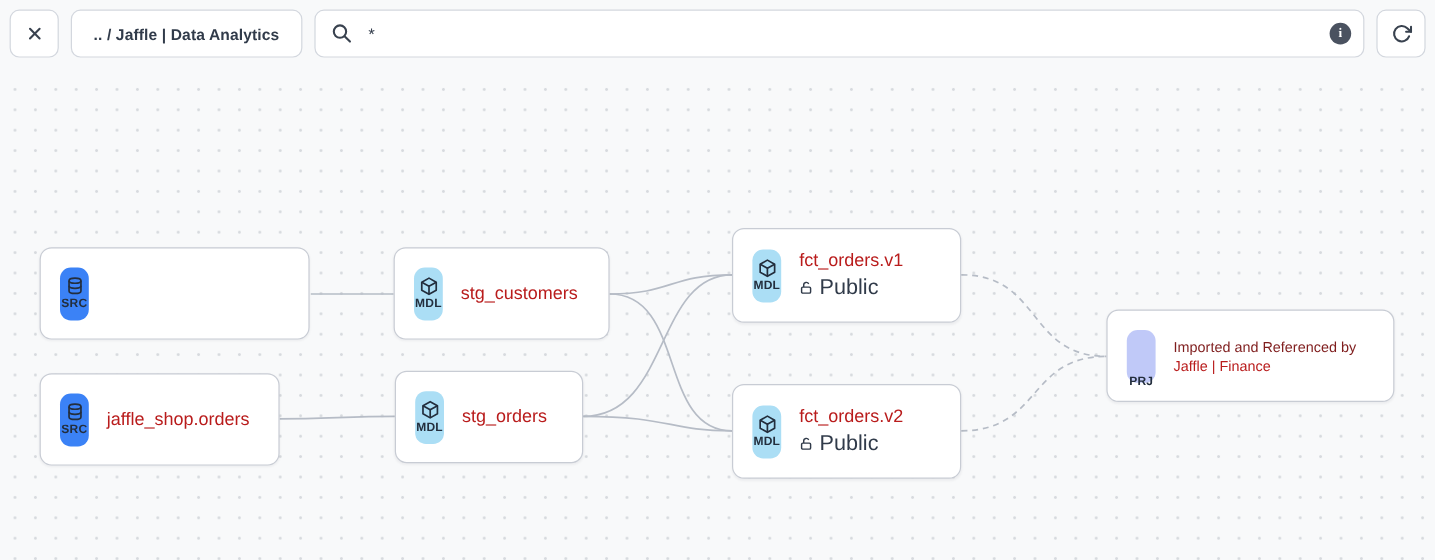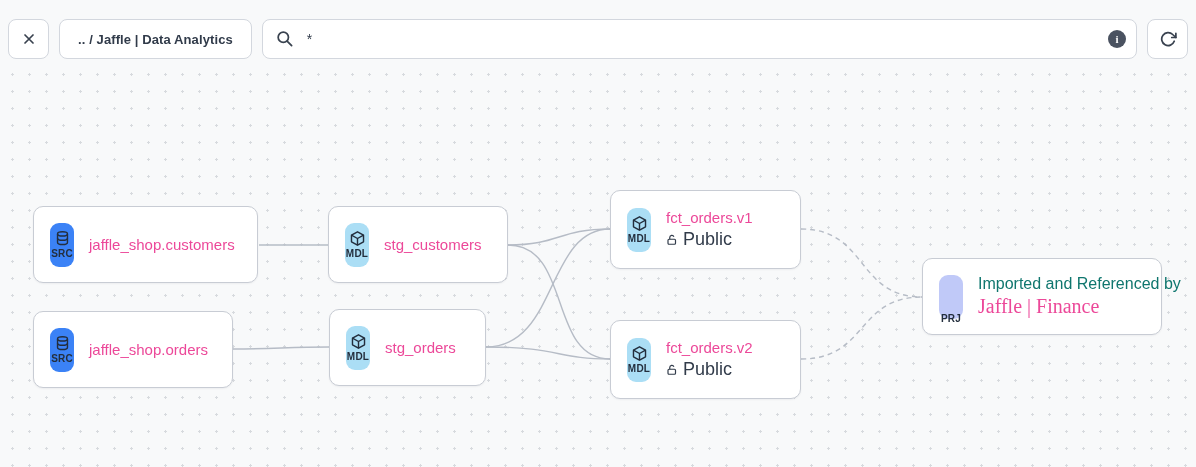--- a/index.html
+++ b/index.html
@@ -16,21 +16,21 @@
     background-image:radial-gradient(circle,#d7dade 1px,transparent 1.3px);
     background-size:17px 17px;
     background-position:4px 6px;
   }
   svg.edges { position:absolute; left:0; top:0; width:1196px; height:467px; pointer-events:none; }
   .edge  { fill:none; stroke:#b6bcc6; stroke-width:1.4; }
   .edge.dashed { stroke-dasharray:5 4; }
 
   
   .toolbar {
-    position:absolute; left:8px; top:19px; right:8px; height:40px;
+    position:absolute; left:8px; top:8px; right:8px; height:40px;
     display:flex; gap:10px; z-index:30;
   }
   .tbtn {
     height:40px; background:#fff; border:1px solid #d3d7de; border-radius:8px;
     display:flex; align-items:center; justify-content:center;
     cursor:pointer; color:#39424f; flex:0 0 auto;
   }
   .square { width:41px; }
   .crumb { padding:0 18px; font-size:13px; font-weight:700; color:#313b4a; letter-spacing:.1px; }
   .searchwrap { position:relative; flex:1 1 auto; }
@@ -54,24 +54,24 @@
     box-shadow:0 1px 2px rgba(16,24,40,.05); cursor:pointer; z-index:10;
   }
   .chip {
     width:24px; height:44px; border-radius:9px; flex:0 0 auto;
     display:flex; flex-direction:column; align-items:center; justify-content:center; gap:1px;
   }
   .chip span { font-size:10px; font-weight:700; color:#232e3d; line-height:1.1; letter-spacing:.2px; }
   .chip-src { background:#3b82f6; }
   .chip-mdl { background:#abdef5; }
   .chip-prj { background:#c0c9f8;gap:44px; }
-  .ntitle { font-size:15px; font-weight:500; color:#ec4899; white-space:nowrap; }
+  .ntitle { font-size:15px; font-weight:500; color:#b91c1c; white-space:nowrap; }
   .naccess { display:flex; align-items:center; gap:5px; font-size:18px; color:#313b4a; margin-top:3px; }
-  .nsub { font-size:16px; color:#0f766e; margin-bottom:2px; white-space:nowrap; }
-  .big { font-size:20px;font-family:Liberation Serif, serif; }
+  .nsub { font-size:12px; color:#7f1d1d; margin-bottom:2px; white-space:nowrap; }
+  .big { font-size:12px; }
 
   
   .n0 { left:33px;  top:206px; width:225px; height:77px; }
   .n1 { left:33px;  top:311px; width:200px; height:77px; }
   .n2 { left:328px; top:206px; width:180px; height:77px; }
   .n3 { left:329px; top:309px; width:157px; height:77px; }
   .n4 { left:610px; top:190px; width:191px; height:79px; }
   .n5 { left:610px; top:320px; width:191px; height:79px; }
   .n6 { left:922px; top:258px; width:240px; height:77px; }
 </style>
@@ -118,21 +118,20 @@
 
 <div class="node n0">
   <div class="chip chip-src">
     <svg width="17" height="17" viewBox="0 0 24 24" fill="none" stroke="#232e3d" stroke-width="2">
         <ellipse cx="12" cy="5.5" rx="7" ry="3"></ellipse>
         <path d="M5 5.5v6c0 1.66 3.13 3 7 3s7-1.34 7-3v-6"></path>
         <path d="M5 11.5v6c0 1.66 3.13 3 7 3s7-1.34 7-3v-6"></path>
       </svg>
     <span>SRC</span>
   </div>
-  <div class="ntitle">jaffle_shop.customers</div>
 </div>
 
 <div class="node n1">
   <div class="chip chip-src">
     <svg width="17" height="17" viewBox="0 0 24 24" fill="none" stroke="#232e3d" stroke-width="2">
         <ellipse cx="12" cy="5.5" rx="7" ry="3"></ellipse>
         <path d="M5 5.5v6c0 1.66 3.13 3 7 3s7-1.34 7-3v-6"></path>
         <path d="M5 11.5v6c0 1.66 3.13 3 7 3s7-1.34 7-3v-6"></path>
       </svg>
     <span>SRC</span>

